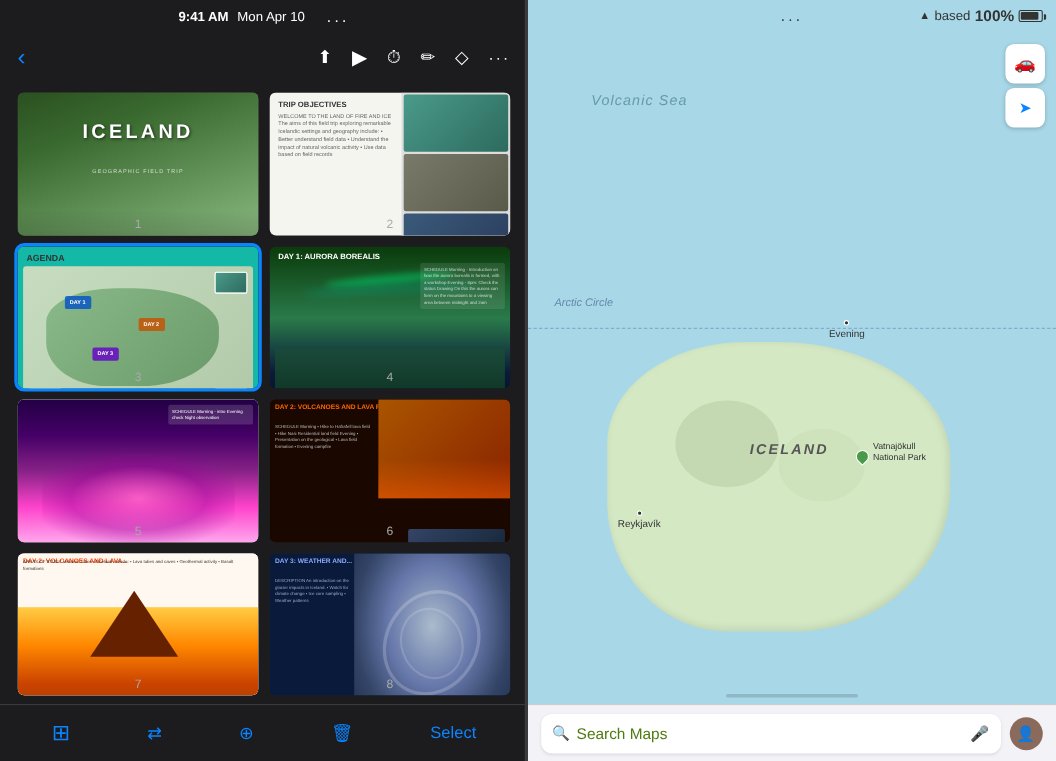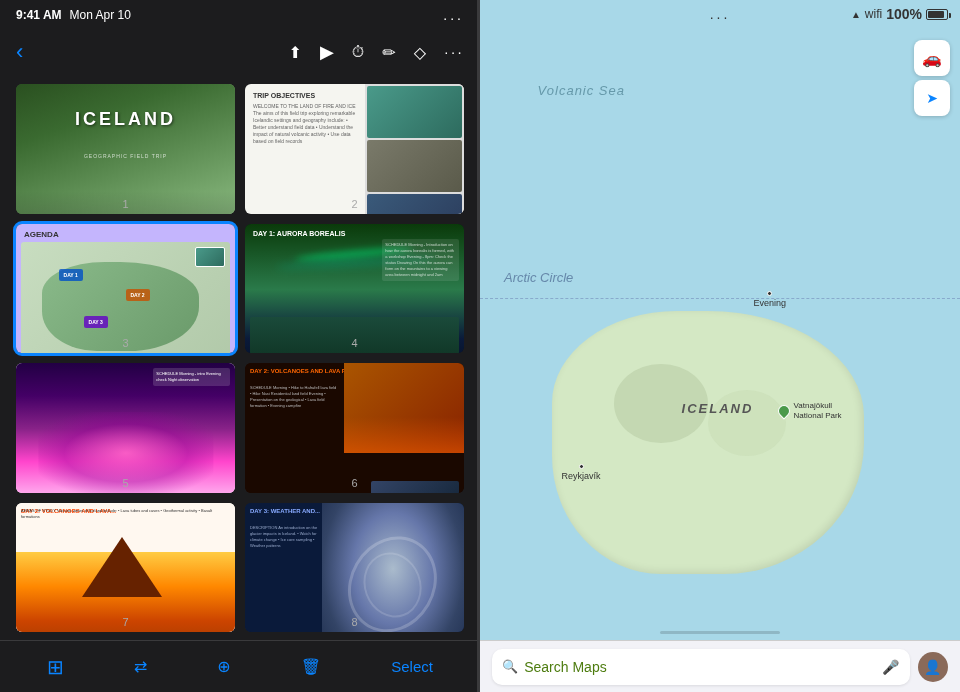--- a/index.html
+++ b/index.html
@@ -18,21 +18,21 @@
       height: 692px;
       background: #1c1c1e;
       display: flex;
       flex-direction: column;
       position: relative;
     }
 
     .status-bar-left {
       display: flex;
       align-items: center;
-      justify-content: space-between;
+      justify-content: center;
       padding: 6px 16px 4px;
       height: 28px;
       gap: 20px;
     }
 
     .toolbar {
       display: flex;
       align-items: center;
       justify-content: space-between;
       padding: 6px 16px;
@@ -132,21 +132,21 @@
       border-radius: 2px;
     }
     .slide-2-img2 {
       flex: 1;
       background: linear-gradient(135deg, #7a7a6a, #5a5a4a);
       border-radius: 2px;
     }
 
     
     .slide-3 {
-      background: #c4b5fd;
+      background: #14b8a6;
       text-decoration: underline;
     }
     .slide-3-title {
       position: absolute;
       top: 6px;
       left: 8px;
       font-size: 8px;
       font-weight: 700;
       color: #333;
     }
@@ -333,21 +333,21 @@
       color: #333;
       font-weight: 500;
       white-space: nowrap;
       margin-top: 2px;
     }
 
     
     .park-marker {
       position: absolute;
       display: flex;
-      align-items: center;
+      align-items: flex-end;
       gap: 4px;
     }
     .park-dot {
       width: 12px;
       height: 12px;
       background: #4a9a4a;
       border-radius: 50% 50% 50% 0;
       transform: rotate(-45deg);
       border: 1.5px solid #fff;
       flex-shrink: 0;
@@ -658,33 +658,33 @@
 </div>
 
 <div class="right-panel">
 
   <div class="sea-bg"></div>
 
   <div class="status-bar-right">
     <span style="position:absolute;left:50%;transform:translateX(-50%);font-size:14px;color:#333;letter-spacing:3px;">...</span>
     <div style="display:flex;align-items:center;gap:4px;">
       <span style="font-size:10px;color:#333;">▲</span>
-      <span style="font-size:12px;color:#333;">wifi</span>
+      <span style="font-size:12px;color:#333;">based</span>
       <span style="font-size:14px;color:#333;font-weight:600;">100%</span>
       <span style="width:22px;height:11px;border:1.5px solid #333;border-radius:2px;position:relative;display:inline-block;">
         <span style="position:absolute;top:1px;left:1px;right:3px;bottom:1px;background:#333;border-radius:1px;"></span>
         <span style="position:absolute;top:3px;right:-4px;width:2px;height:5px;background:#333;border-radius:0 1px 1px 0;"></span>
       </span>
     </div>
   </div>
 
   <div style="position:absolute;top:12%;left:12%;font-size:13px;color:#6699aa;font-style:italic;letter-spacing:1px;">Volcanic Sea</div>
 
   <div class="arctic-line"></div>
-  <div class="arctic-label" style="position:absolute;top:39%;left:5%;font-size:13px;color:#6688aa;font-style:italic;">Arctic Circle</div>
+  <div class="arctic-label" style="position:absolute;top:39%;left:5%;font-size:10px;color:#6688aa;font-style:italic;">Arctic Circle</div>
 
   <div class="iceland-land">
 
     <div style="position:absolute;top:20%;left:20%;width:30%;height:30%;background:rgba(180,200,160,0.5);border-radius:50%;"></div>
     <div style="position:absolute;top:30%;left:50%;width:25%;height:25%;background:rgba(200,220,180,0.5);border-radius:50%;"></div>
   </div>
 
   <div class="iceland-label">ICELAND</div>
 
   <div class="city-marker" style="position:absolute;top:42%;left:57%;">

